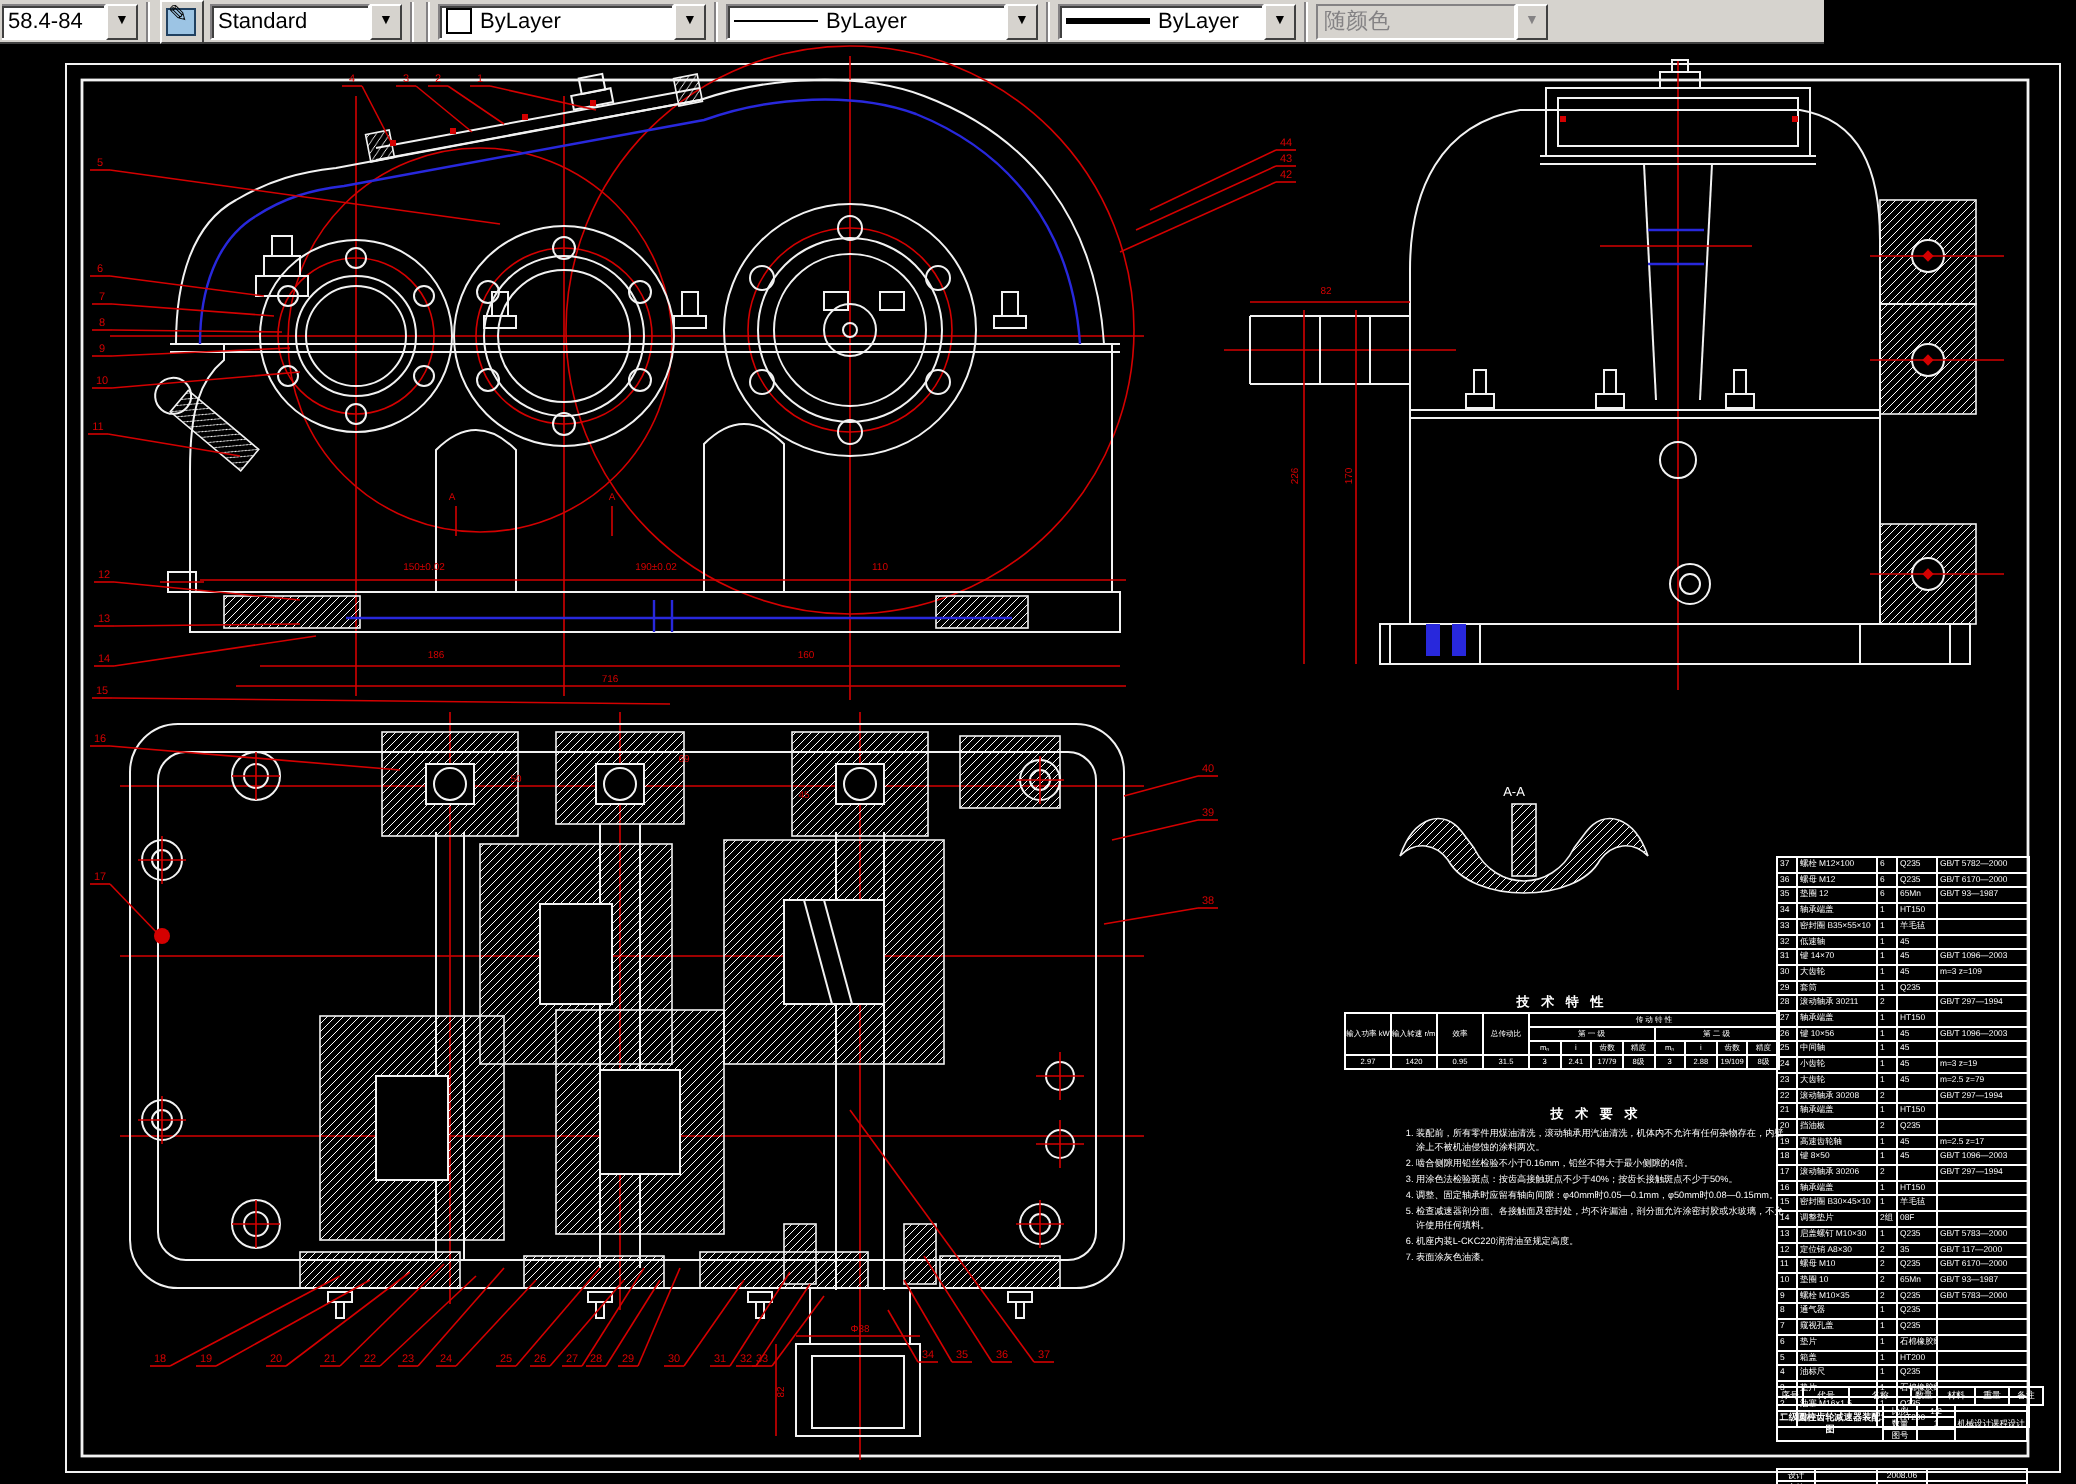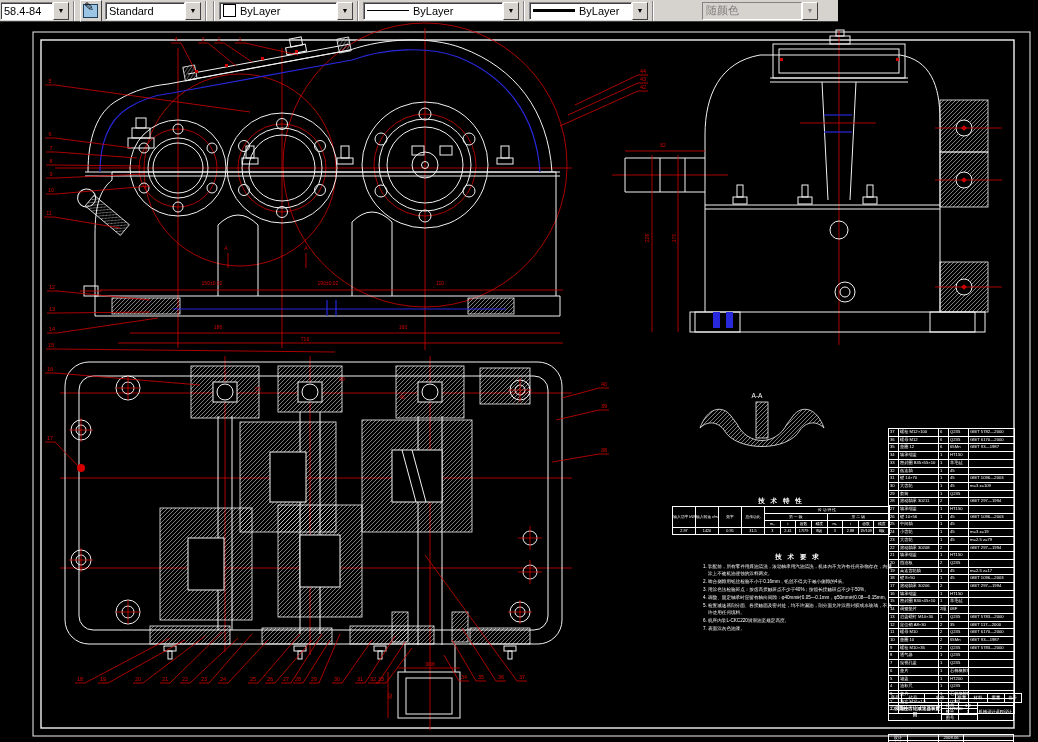--- a/index.html
+++ b/index.html
@@ -1,22 +1,22 @@
 <!DOCTYPE html>
 <html><head>
 <meta charset="utf-8">
 <style>
   html,body{margin:0;padding:0;}
   body{width:1038px;height:742px;background:#000;font-family:"Liberation Sans",sans-serif;overflow:hidden;position:relative;}
   
-  .toolbar{position:absolute;top:0;left:0;width:838px;height:22px;background:#d6d3ce;border-bottom:1px solid #404040;display:flex;align-items:center;box-sizing:border-box;}
+  .toolbar{position:absolute;top:0;left:0;width:912px;height:22px;background:#d6d3ce;border-bottom:1px solid #404040;display:flex;align-items:center;box-sizing:border-box;}
   .combo{display:flex;height:18px;margin:1px 1px;flex:none;}
   .combo-field{background:#fff;border:1px solid;border-color:#848284 #fff #fff #848284;box-shadow:inset 1px 1px 0 #404040;display:flex;align-items:center;font-size:11px;color:#000;padding:0 3px;white-space:nowrap;overflow:hidden;box-sizing:border-box;gap:4px;}
   .combo-btn{width:16px;background:#d6d3ce;border:1px solid;border-color:#fff #404040 #404040 #fff;display:flex;align-items:center;justify-content:center;font-size:7px;color:#000;box-sizing:border-box;}
-  .combo.disabled .combo-field{background:#d6d3ce;color:#848284;box-shadow:none;margin-left:44px;}
+  .combo.disabled .combo-field{background:#d6d3ce;color:#848284;box-shadow:none;}
   .combo.disabled .combo-btn{color:#848284;}
   .sep{width:0;height:20px;border-left:1px solid #848284;border-right:1px solid #fff;margin:0 3px;flex:none;}
   .swatch{width:11px;height:11px;background:#fff;border:1px solid #000;flex:none;}
   .ltline{width:42px;height:1px;background:#000;flex:none;}
   .lwline{width:42px;height:3px;background:#000;flex:none;}
   .iconbtn{width:20px;height:20px;margin:1px 2px;background:#d6d3ce;border:1px solid;border-color:#fff #404040 #404040 #fff;position:relative;flex:none;}
   .iconbtn .grid{position:absolute;left:2px;top:3px;width:13px;height:12px;background:#9cc4e4;border:1px solid #204060;}
   .iconbtn .pencil{position:absolute;left:3px;top:-1px;font-size:12px;color:#000;}
   
   .canvas{position:absolute;top:22px;left:0;width:1038px;height:720px;background:#000;}

